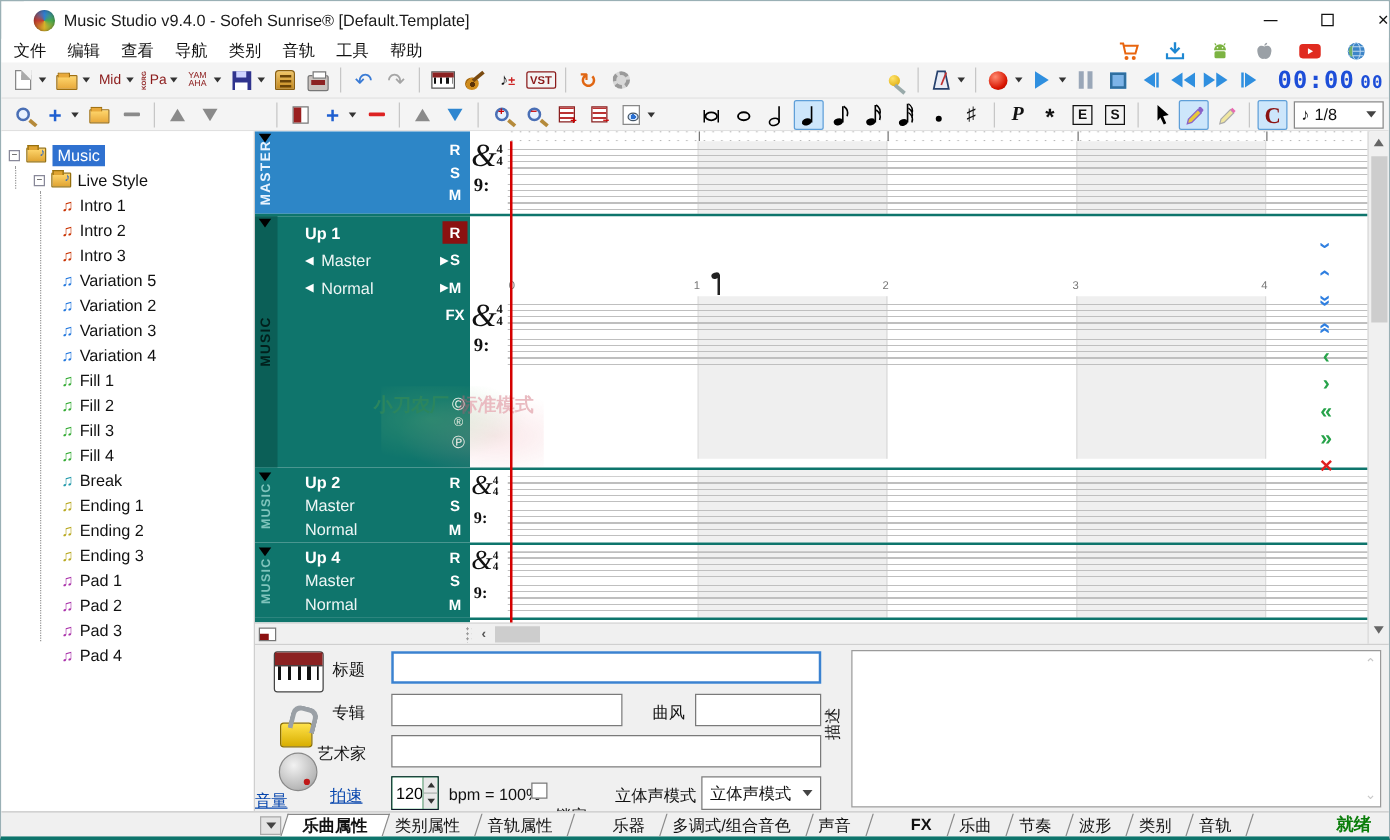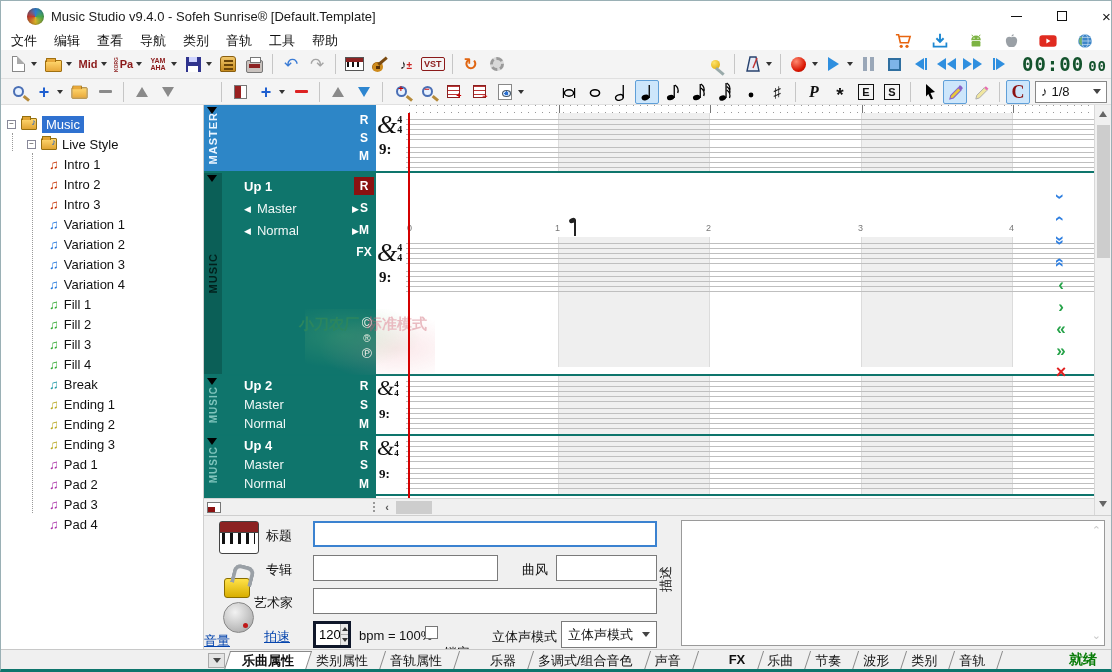--- a/index.html
+++ b/index.html
@@ -24,21 +24,21 @@
   .quicklinks svg { display:block; }
 
   
   .toolbar { position:absolute; left:0; width:100%; background:#f4f4f4; display:flex; align-items:center; padding:0 4px; border-bottom:1px solid #e0e0e0; }
   .tb2 { top:49px; height:29px; }
   .tb3 { top:78px; height:26px; }
   .tb { min-width:24px; height:24px; display:flex; align-items:center; justify-content:center; margin:0 1px; border:1px solid transparent; border-radius:2px; position:relative; }
   .tb.sel { background:#cde6fb; border-color:#5f9fd8; }
   .sep { width:1px; height:20px; background:#c6c6c6; margin:0 5px; }
   .dd { width:0; height:0; border-left:3.5px solid transparent; border-right:3.5px solid transparent; border-top:4px solid #333; margin:0 3px 0 0; }
-  .tbtext { color:#8b1a1a; font-weight:bold; font-size:11px; line-height:1; }
+  .tbtext { color:#8b1a1a; font-weight:normal; font-size:11px; line-height:1; }
   .yam { font-size:7px; line-height:1.05; text-align:center; }
   .korgwrap { display:flex; align-items:center; }
   .korg { font-size:5px; writing-mode:vertical-rl; transform:rotate(180deg); color:#8b1a1a; font-weight:bold; margin-right:1px; }
 
   
   .ic-doc { width:13px; height:16px; background:#fff; border:1px solid #888; position:relative; }
   .ic-doc::before { content:""; position:absolute; right:-1px; top:-1px; border:4px solid; border-color:#f4f4f4 #f4f4f4 #aaa #aaa; }
   .ic-folder { width:17px; height:12px; background:linear-gradient(#ffd76e,#e8a93b); border:1px solid #a07010; border-radius:1px; position:relative; margin-top:3px; }
   .ic-folder::before { content:""; position:absolute; left:0; top:-3px; width:8px; height:3px; background:#e8a93b; border:1px solid #a07010; border-bottom:none; border-radius:1px 1px 0 0; }
   .ic-floppy { width:15px; height:15px; background:#30348e; position:relative; }
@@ -89,21 +89,21 @@
   .ic-mic { width:9px; height:9px; background:radial-gradient(circle at 35% 30%,#ffe36a,#d9a400); border-radius:50%; position:relative; }
   .ic-mic::after { content:""; position:absolute; left:6px; top:7px; width:10px; height:2.5px; background:#9aa; transform:rotate(40deg); transform-origin:left top; }
   .rec { width:15px; height:15px; border-radius:50%; background:radial-gradient(circle at 35% 30%,#ff8a70,#d81400 65%,#8c0c00); }
   .tri-r { width:0; height:0; border-top:7px solid transparent; border-bottom:7px solid transparent; border-left:11px solid #2f8fdf; }
   .tri-l { width:0; height:0; border-top:6px solid transparent; border-bottom:6px solid transparent; border-right:9px solid #2f8fdf; }
   .tri-rs { width:0; height:0; border-top:6px solid transparent; border-bottom:6px solid transparent; border-left:9px solid #2f8fdf; }
   .pbar { width:4px; height:14px; background:#9aa7b8; margin:0 1.5px; }
   .stopsq { width:13px; height:13px; background:#7db4e8; border:2px solid #2f6fa0; }
   .vbar { width:2.5px; height:12px; background:#2f8fdf; }
   .seek { display:flex; align-items:center; gap:1px; }
-  .clock { margin-left:10px; font-family:"DejaVu Sans Mono","Liberation Mono",monospace; font-weight:bold; color:#14532d; letter-spacing:1px; display:flex; align-items:baseline; }
+  .clock { margin-left:10px; font-family:"DejaVu Sans Mono","Liberation Mono",monospace; font-weight:bold; color:#1d4ed8; letter-spacing:1px; display:flex; align-items:baseline; }
   .clock .main { font-size:19px; }
   .clock .frac { font-size:14px; margin-left:4px; }
 
   
   .treepanel { position:absolute; left:0; top:104px; width:203px; height:544px; background:#fff; border-right:1px solid #cfcfcf; overflow:hidden; }
   .tree { list-style:none; padding:9px 0 0 6px; position:relative; }
   .trow { height:20px; display:flex; align-items:center; white-space:nowrap; }
   .expbox { width:9px; height:9px; border:1px solid #889; background:#fff; display:inline-flex; align-items:center; justify-content:center; font-size:8px; line-height:1; color:#333; margin-right:5px; flex:none; }
   .ffold { width:16px; height:12px; background:linear-gradient(#ffd76e,#e0a432); border:1px solid #96700f; border-radius:1px; position:relative; margin-right:5px; flex:none; }
   .ffold::before { content:""; position:absolute; left:0; top:-3px; width:7px; height:3px; background:#e0a432; border:1px solid #96700f; border-bottom:none; }
@@ -187,21 +187,21 @@
   .pinput { position:absolute; height:26px; border:1px solid #7a7a7a; background:#fff; font-size:13px; padding:0 5px; font-family:inherit; }
   .pinput.focus { border:2px solid #3b82d0; }
   .bluelink { color:#0645ad; text-decoration:underline; font-size:13px; }
   .ic-bigpiano { position:absolute; left:15px; top:5px; width:40px; height:33px; border:1px solid #444; border-radius:3px; background:#fff; }
   .ic-bigpiano::before { content:""; position:absolute; left:0; top:0; width:100%; height:10px; background:#8c2222; border-bottom:1px solid #444; }
   .ic-bigpiano::after { content:""; position:absolute; left:2px; top:11px; width:33px; height:11px; background:repeating-linear-gradient(90deg,#111 0 3px,transparent 3px 8px); }
   .ic-lock { position:absolute; left:20px; top:48px; width:26px; height:20px; background:linear-gradient(#ffe24a,#d8ae00); border:1px solid #8a6e00; border-radius:3px; margin-top:14px; }
   .ic-lock::before { content:""; position:absolute; left:7px; top:-14px; width:14px; height:16px; border:4px solid #9aa0a6; border-bottom:none; border-radius:8px 8px 0 0; transform:rotate(14deg); }
   .ic-knob { position:absolute; left:19px; top:86px; width:31px; height:31px; border-radius:50%; background:radial-gradient(circle at 38% 32%,#f2f2f2,#b8b8b8 70%,#8a8a8a); border:1px solid #888; }
   .ic-knob::after { content:""; position:absolute; right:5px; bottom:4px; width:5px; height:5px; border-radius:50%; background:#c01818; }
-  .spin { position:absolute; left:109px; top:105px; width:38px; height:27px; border:3px solid #0f172a; background:#22c55e; display:flex; }
+  .spin { position:absolute; left:109px; top:105px; width:38px; height:27px; border:1px solid #0f172a; background:#22c55e; display:flex; }
   .spin input { width:24px; border:none; font-size:13px; padding-left:3px; font-family:inherit; }
   .spinbtns { width:12px; display:flex; flex-direction:column; border-left:1px solid #aaa; }
   .spinbtns span { flex:1; display:flex; align-items:center; justify-content:center; background:#e8e8e8; }
   .spinbtns .t { border-bottom:1px solid #aaa; }
   .mini-tri-up { width:0;height:0;border-left:3px solid transparent;border-right:3px solid transparent;border-bottom:4px solid #333; }
   .mini-tri-dn { width:0;height:0;border-left:3px solid transparent;border-right:3px solid transparent;border-top:4px solid #333; }
   .chk { position:absolute; left:221px; top:110px; width:13px; height:13px; background:#fff; border:1px solid #777; }
   .combo { position:absolute; left:357px; top:105px; width:96px; height:27px; background:#fff; border:1px solid #7a7a7a; display:flex; align-items:center; padding:0 6px; font-size:13px; }
   .desclabel { position:absolute; left:449px; top:54px; transform:rotate(-90deg); transform-origin:center; font-size:13px; }
   .descbox { position:absolute; left:477px; top:4px; width:424px; height:126px; background:#fff; border:1px solid #9a9a9a; }
@@ -602,21 +602,21 @@
       <li class="trow indent2">
           <span class="tnote" style="color: rgb(200, 50, 0);">♫</span>
           <span>Intro 2</span>
         </li>
       <li class="trow indent2">
           <span class="tnote" style="color: rgb(200, 50, 0);">♫</span>
           <span>Intro 3</span>
         </li>
       <li class="trow indent2">
           <span class="tnote" style="color: rgb(34, 119, 221);">♫</span>
-          <span>Variation 1</span>
+          <span>Variation 5</span>
         </li>
       <li class="trow indent2">
           <span class="tnote" style="color: rgb(34, 119, 221);">♫</span>
           <span>Variation 2</span>
         </li>
       <li class="trow indent2">
           <span class="tnote" style="color: rgb(34, 119, 221);">♫</span>
           <span>Variation 3</span>
         </li>
       <li class="trow indent2">

